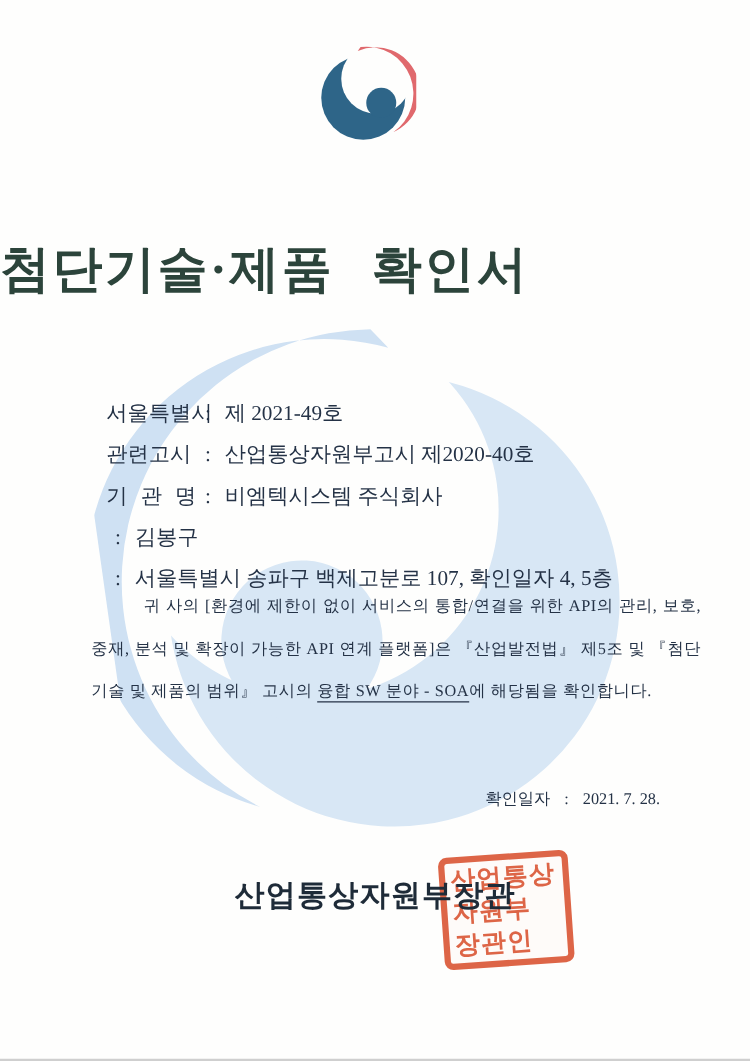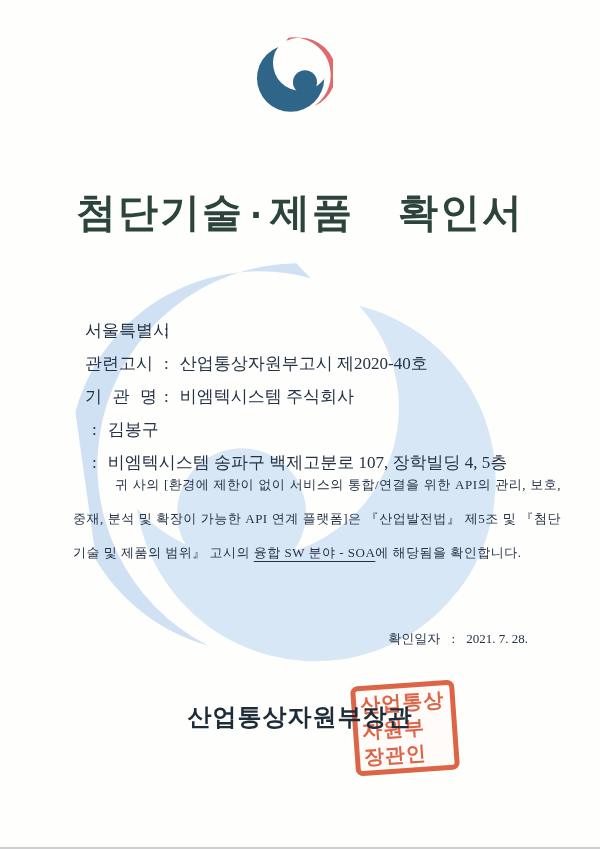--- a/index.html
+++ b/index.html
@@ -13,22 +13,22 @@
   .emblem{display:block;}
   .lg .eb{fill:#2e6588}.lg .ew{fill:#fefefd}.lg .er{fill:#e0696d}
   .wm .eb{fill:#d8e7f5}.wm .ew{fill:#fefefd}.wm .er{fill:#cfe1f3}
   .logo{position:absolute;left:253px;top:33px;width:80px;height:84px;z-index:2;}
   .watermark{
     position:absolute;left:85px;top:242px;width:430px;height:447px;z-index:0;
     transform:scaleX(-1) rotate(8deg);
   }
   
   .title{
-    position:absolute;top:190px;left:0;width:100%;text-align:center;z-index:2;
-    font-family:Liberation Mono, monospace;
+    position:absolute;top:190px;left:0;width:100%;z-index:2;
+    font-family:Liberation Serif, serif;
     font-size:40px;font-weight:800;letter-spacing:2px;word-spacing:18px;
     color:#2c443b;margin:0;line-height:52px;
   }
   
   .fields{position:absolute;left:85px;top:314px;z-index:2;font-size:17px;}
   .frow{display:flex;line-height:33px;white-space:nowrap;}
   .f-label{display:inline-block;width:72px;text-align:justify;text-align-last:justify;}
   .f-colon{display:inline-block;margin:0 11px 0 7px;}
   
   .bodytext{
@@ -74,38 +74,39 @@
     <circle class="eb" cx="65" cy="61" r="15"></circle>
     <path class="er" d="M44.3,5.3 A47,47 0 0 1 77,90.5 A40,40 0 0 0 41.5,9.2 Z"></path>
   </svg>
 
   <h1 class="title">첨단기술·제품 확인서</h1>
 
   <div class="fields">
     <div class="frow">
       <span class="f-label">서울특별시</span>
       <span class="f-colon">:</span>
+      <span class="f-value">제 2021-49호</span>
     </div>
     <div class="frow">
       <span class="f-label">관련고시</span>
       <span class="f-colon">:</span>
       <span class="f-value">산업통상자원부고시 제2020-40호</span>
     </div>
     <div class="frow">
       <span class="f-label">기 관 명</span>
       <span class="f-colon">:</span>
       <span class="f-value">비엠텍시스템 주식회사</span>
     </div>
     <div class="frow">
       <span class="f-colon">:</span>
       <span class="f-value">김봉구</span>
     </div>
     <div class="frow">
       <span class="f-colon">:</span>
-      <span class="f-value">비엠텍시스템 송파구 백제고분로 107, 장학빌딩 4, 5층</span>
+      <span class="f-value">서울특별시 송파구 백제고분로 107, 확인일자 4, 5층</span>
     </div>
   </div>
 
   <p class="bodytext"><span>귀 사의 [환경에 제한이 없이 서비스의 통합/연결을 위한 API의 관리, 보호, 중재, 분석 및 확장이 가능한 API 연계 플랫폼]은 『산업발전법』 제5조 및 『첨단기술 및 제품의 범위』 고시의 </span><span class="ul">융합 SW 분야 - SOA</span><span>에 해당됨을 확인합니다.</span></p>
 
   <div class="dateline">
     <span>확인일자</span>
     <span class="f-colon">:</span>
     <span>2021. 7. 28.</span>
   </div>

